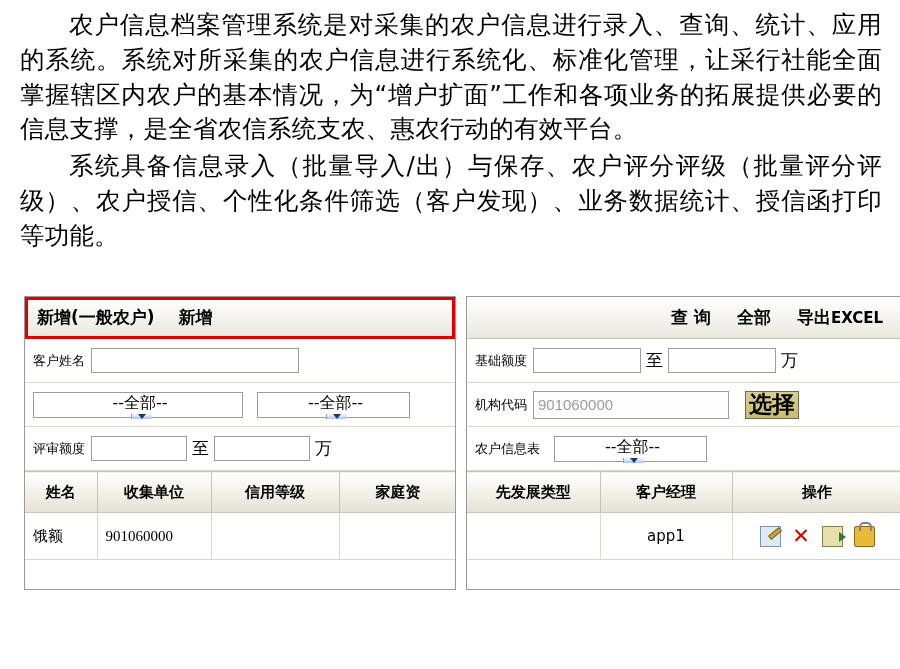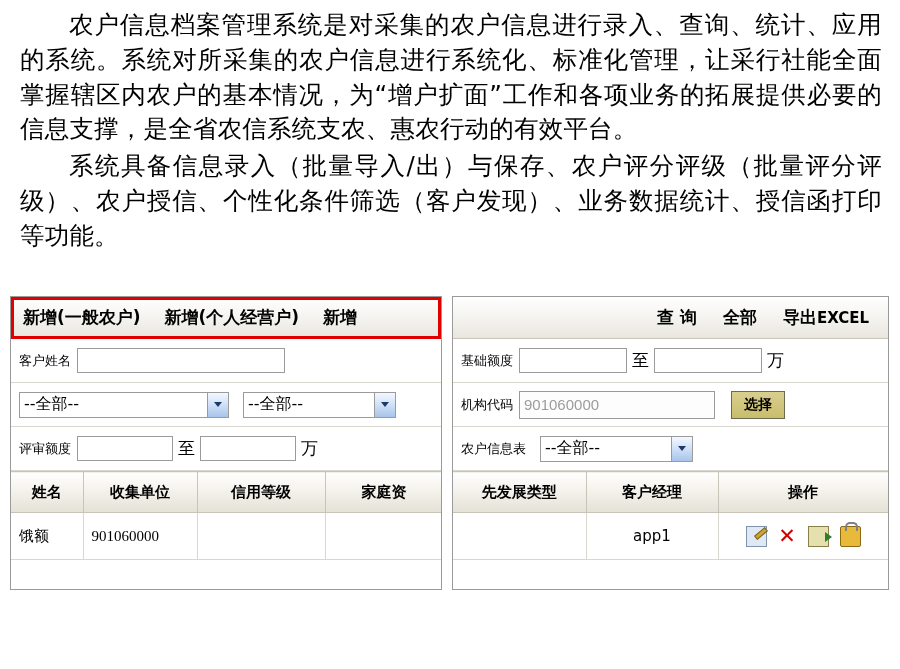--- a/index.html
+++ b/index.html
@@ -26,21 +26,21 @@
     line-height: 1.42;
     text-align: justify;
     text-justify: inter-ideograph;
     text-indent: 2em;
     letter-spacing: 0.2px;
   }
 
   
   .shots {
     position: absolute;
-    left: 0;
+    left: 14px;
     top: 290px;
     width: 800px;
     height: 310px;
   }
   .panel {
     position: absolute;
     background: #ffffff;
     border: 1px solid #9a9a9a;
     box-sizing: border-box;
     font-family: "DejaVu Sans", "Liberation Sans", sans-serif;
@@ -136,20 +136,21 @@
   .selectbox {
     height: 26px;
     border: 1px solid #9b9b9b;
     background: #ffffff;
     box-sizing: border-box;
     font-size: 16px;
     display: flex;
     align-items: center;
     justify-content: space-between;
     padding-left: 4px;
+    flex-direction: column;
   }
   .selectbox .arrow {
     width: 20px;
     height: 24px;
     margin: 0 0 0 2px;
     background: linear-gradient(to bottom, #f4f8ff 0%, #cfe0f7 50%, #a8c4ea 100%);
     border-left: 1px solid #9b9b9b;
     display: flex;
     align-items: center;
     justify-content: center;
@@ -158,21 +159,21 @@
     width: 0; height: 0;
     border-left: 4px solid transparent;
     border-right: 4px solid transparent;
     border-top: 5px solid #1b3a6b;
   }
   .btn3d {
     height: 28px;
     min-width: 54px;
     border: 1px solid #6b6b4e;
     background: linear-gradient(to bottom, #d9cf8e 0%, #c9bd6c 100%);
-    font-size: 14px;
+    font-size: 23px;
     font-weight: bold;
     display: flex;
     align-items: center;
     justify-content: center;
     box-sizing: border-box;
     cursor: pointer;
   }
 
   
   .tbl {
@@ -271,21 +272,20 @@
   <p>农户信息档案管理系统是对采集的农户信息进行录入、查询、统计、应用的系统。系统对所采集的农户信息进行系统化、标准化管理，让采行社能全面掌握辖区内农户的基本情况，为“增户扩面”工作和各项业务的拓展提供必要的信息支撑，是全省农信系统支农、惠农行动的有效平台。</p>
   <p>系统具备信息录入（批量导入/出）与保存、农户评分评级（批量评分评级）、农户授信、个性化条件筛选（客户发现）、业务数据统计、授信函打印等功能。</p>
 </div>
 
 <div class="shots">
 
   <div class="panel panel-left">
 
     <div class="toolbar selected">
       <span class="tb-btn">新增(一般农户)</span>
-      <span class="tb-btn">新增(个人经营户)</span>
       <span class="tb-btn">新增</span>
     </div>
 
     <div class="frow">
       <span class="flabel">客户姓名</span>
       <input class="txtbox" style="width: 208px;" value="">
     </div>
 
     <div class="frow">
       <div class="selectbox" style="width:210px;">

